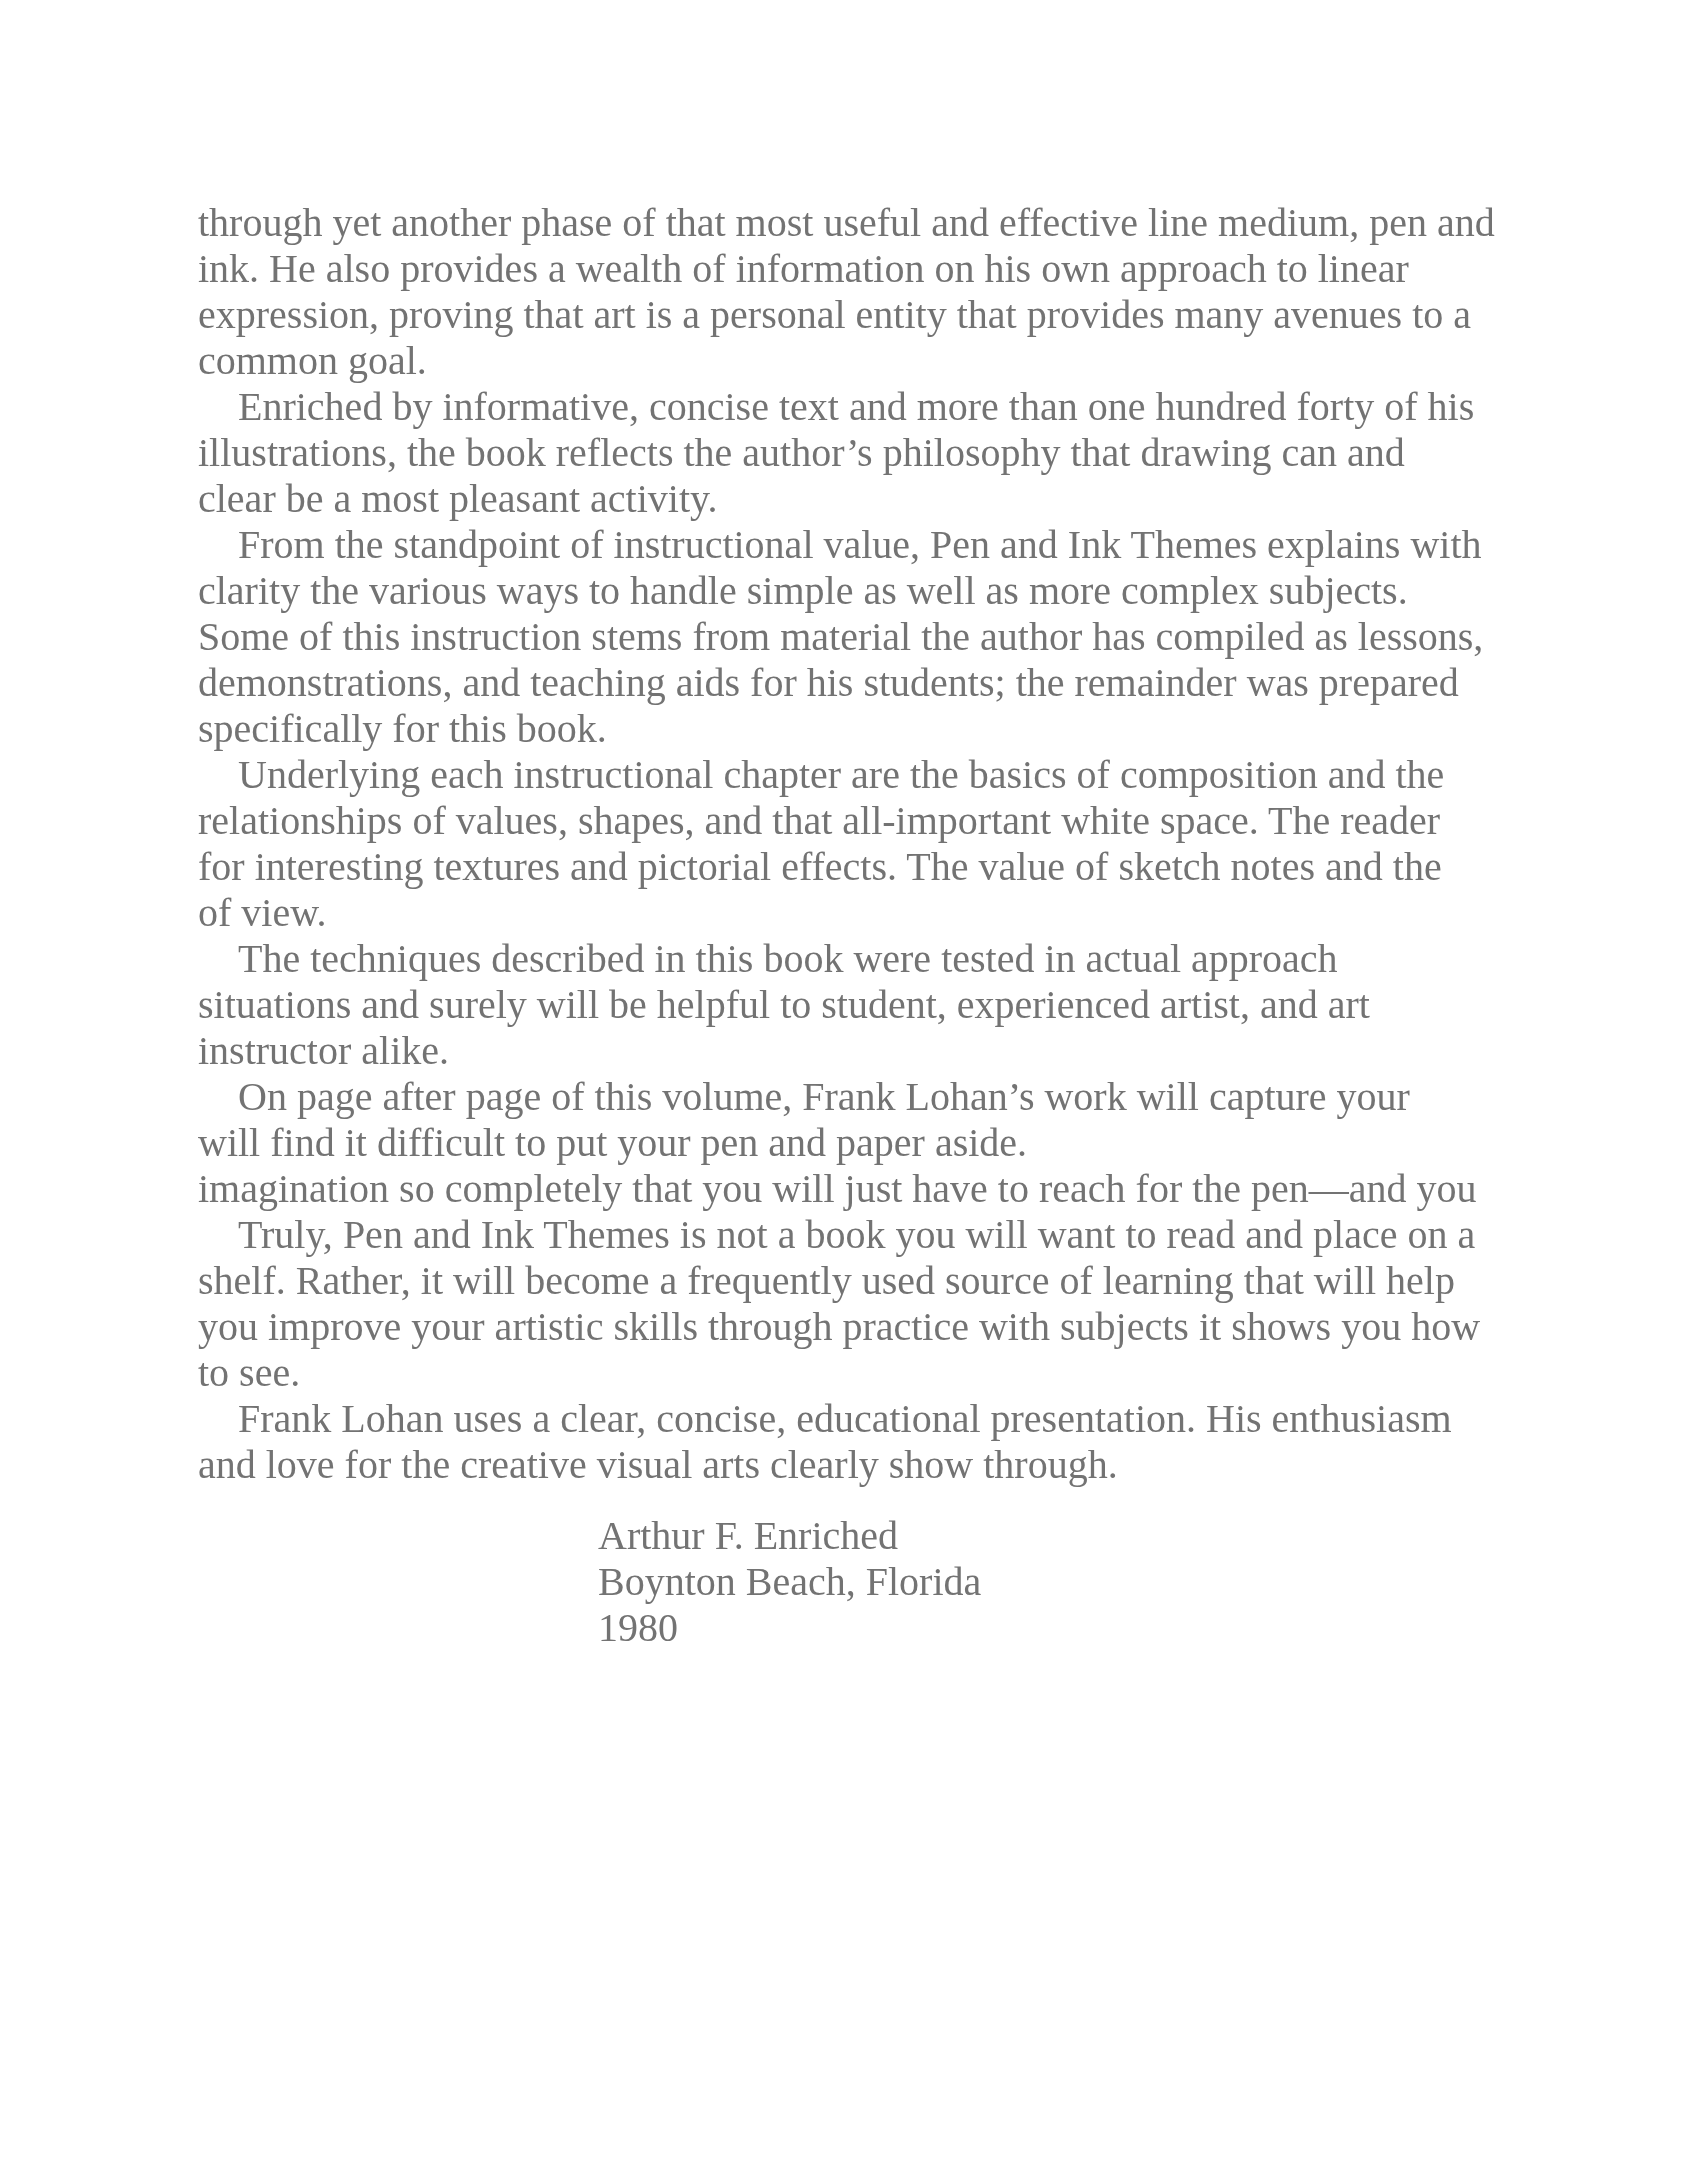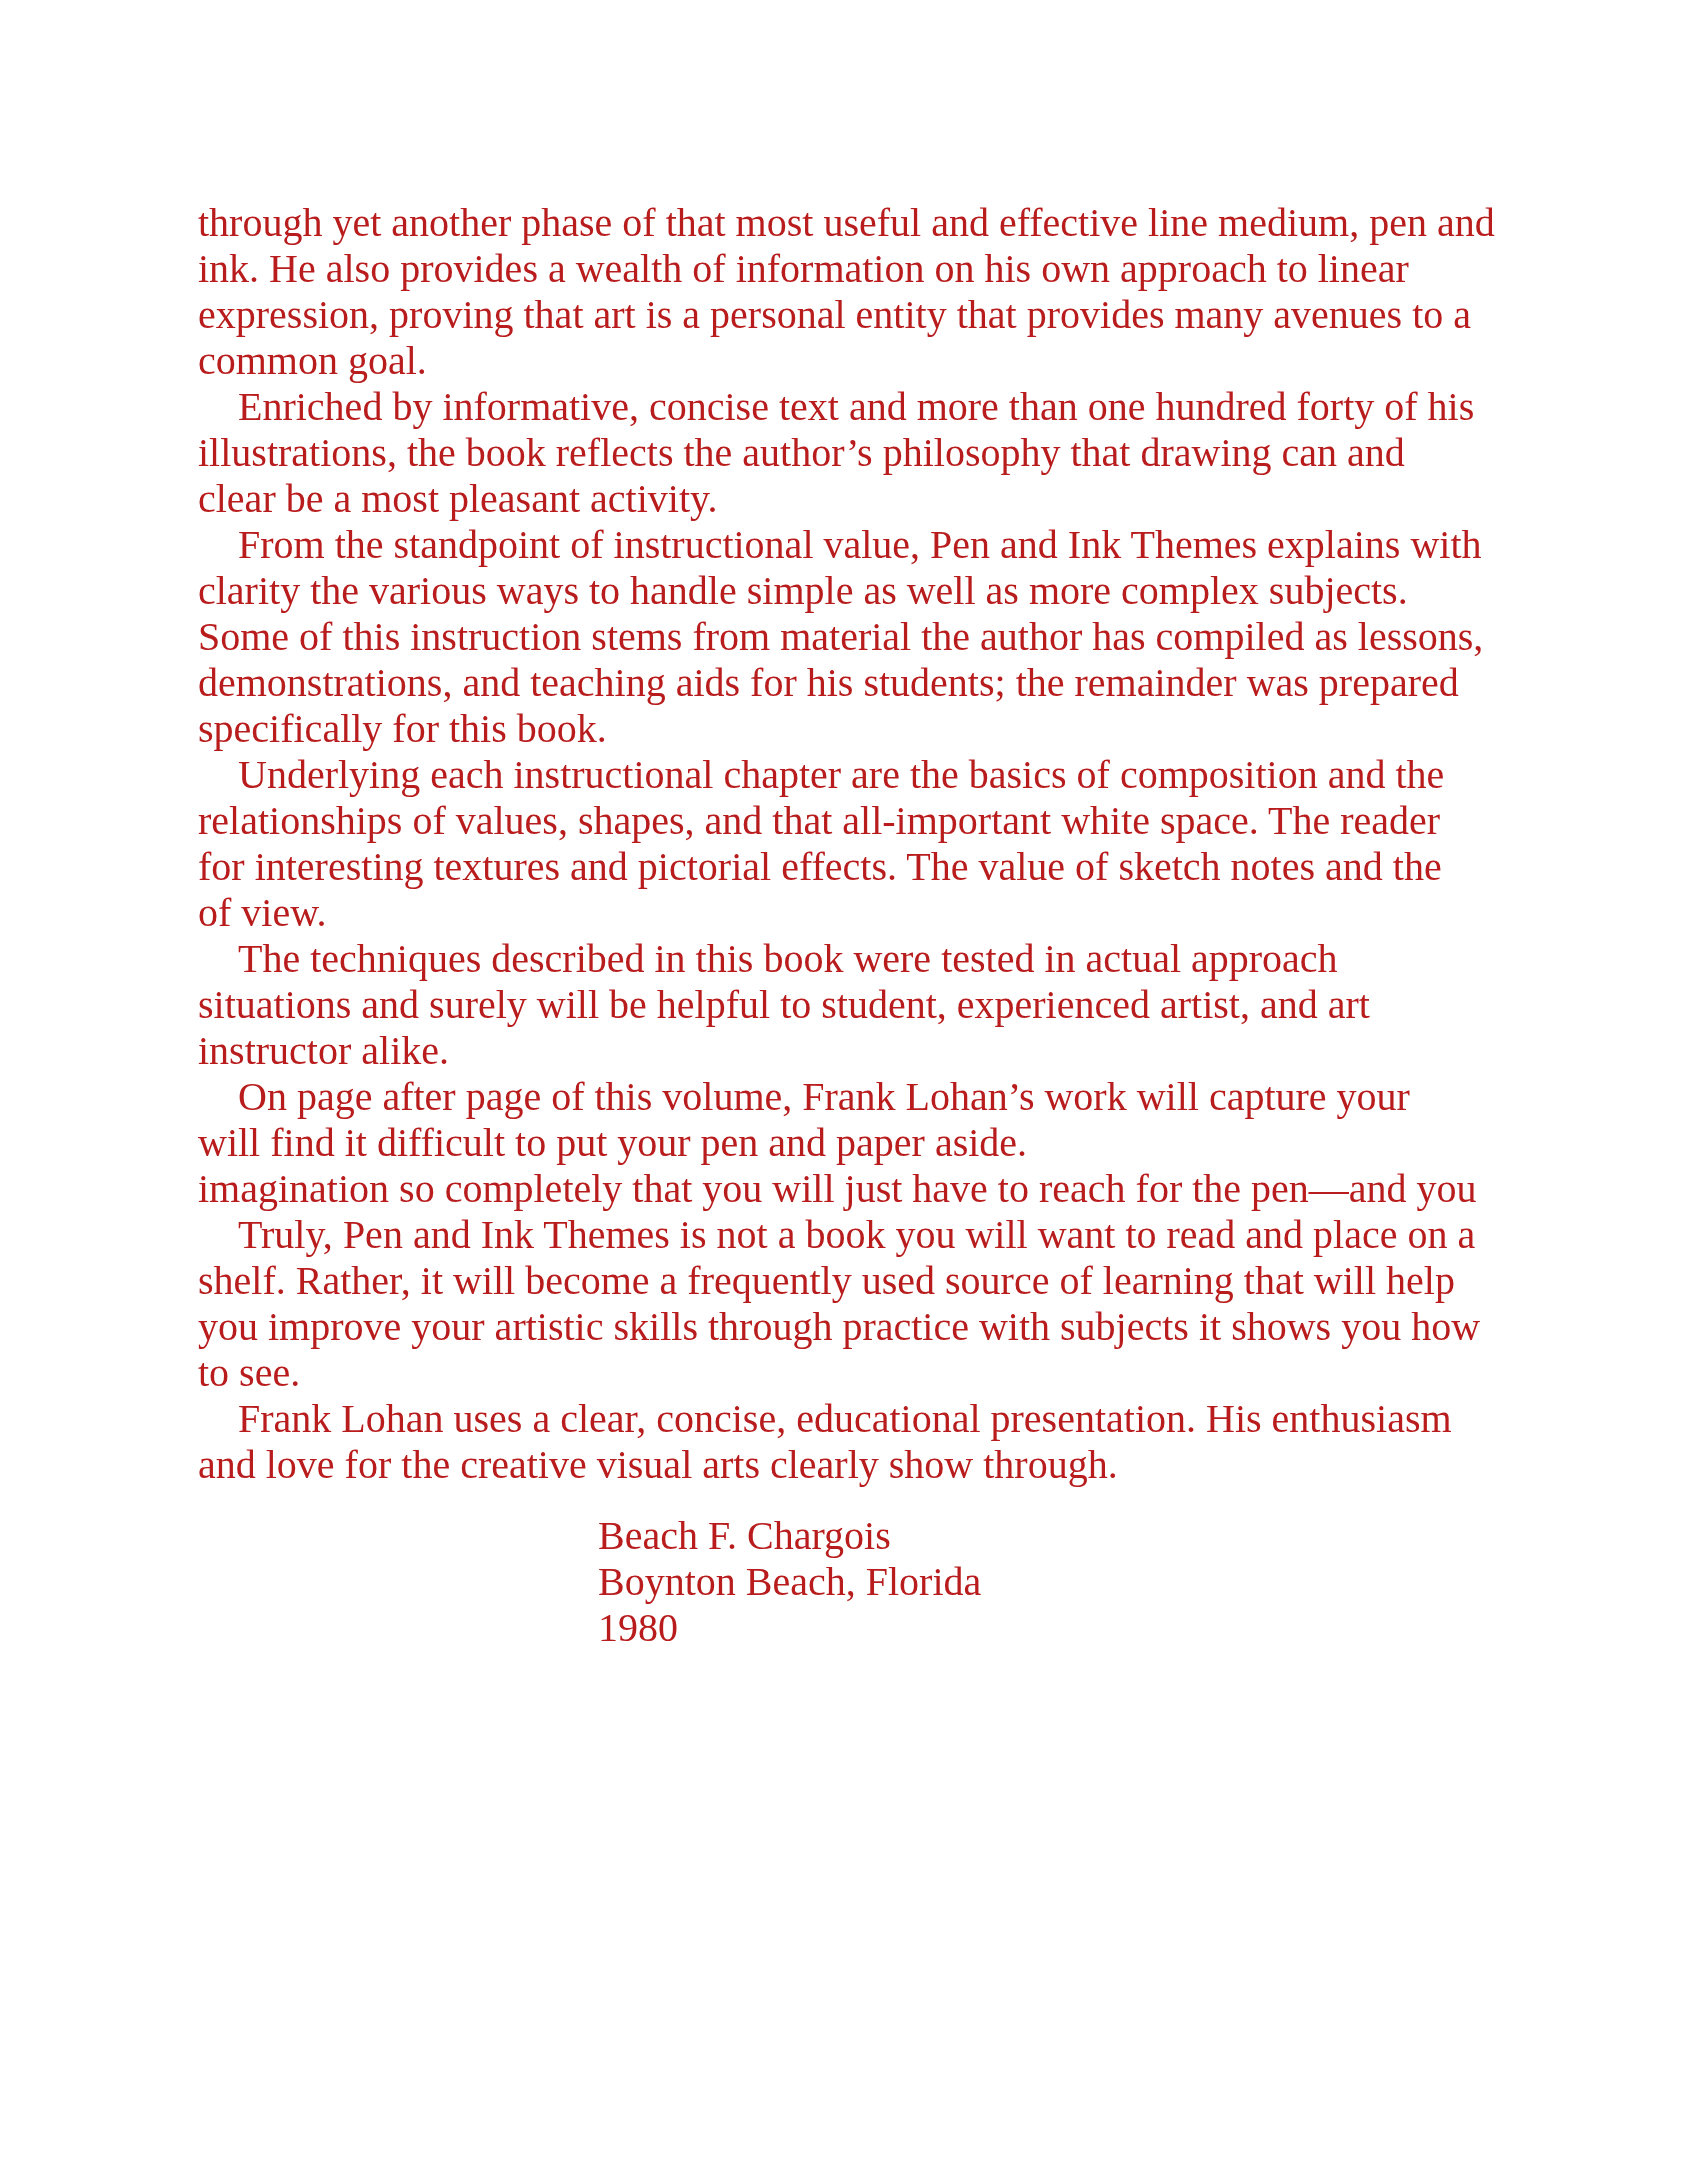--- a/index.html
+++ b/index.html
@@ -22,21 +22,21 @@
     background: #ffffff;
   }
   .text-block {
     position: absolute;
     left: 198px;
     top: 200px;
     width: 1323px;
     font-family: "Liberation Serif", "DejaVu Serif", serif;
     font-size: 40px;
     line-height: 46px;
-    color: #b91c1c;
+    color: #737373;
     letter-spacing: 0;
   }
   .para { margin: 0; padding: 0; }
   .line {
     white-space: nowrap;
     height: 46px;
   }
   .line.indent { padding-left: 40px; }
   .ital { }
   .signature {
@@ -92,19 +92,19 @@
         <div class="line indent"><span class="">Truly, </span><span class="ital">Pen and Ink Themes</span><span class=""> is not a book you will want to read and place on a</span></div>
         <div class="line"><span class="">shelf. Rather, it will become a frequently used source of learning that will help</span></div>
         <div class="line"><span class="">you improve your artistic skills through practice with subjects it shows you how</span></div>
         <div class="line"><span class="">to see.</span></div>
       </div>
       <div class="para">
         <div class="line indent"><span class="">Frank Lohan uses a clear, concise, educational presentation. His enthusiasm</span></div>
         <div class="line"><span class="">and love for the creative visual arts clearly show through.</span></div>
       </div>
       <div class="signature">
-      <div class="sig-line">Beach F. Chargois</div>
+      <div class="sig-line">Arthur F. Enriched</div>
       <div class="sig-line">Boynton Beach, Florida</div>
       <div class="sig-line">1980</div>
     </div>
   </div>
 </div>
 
 
 </body></html>

